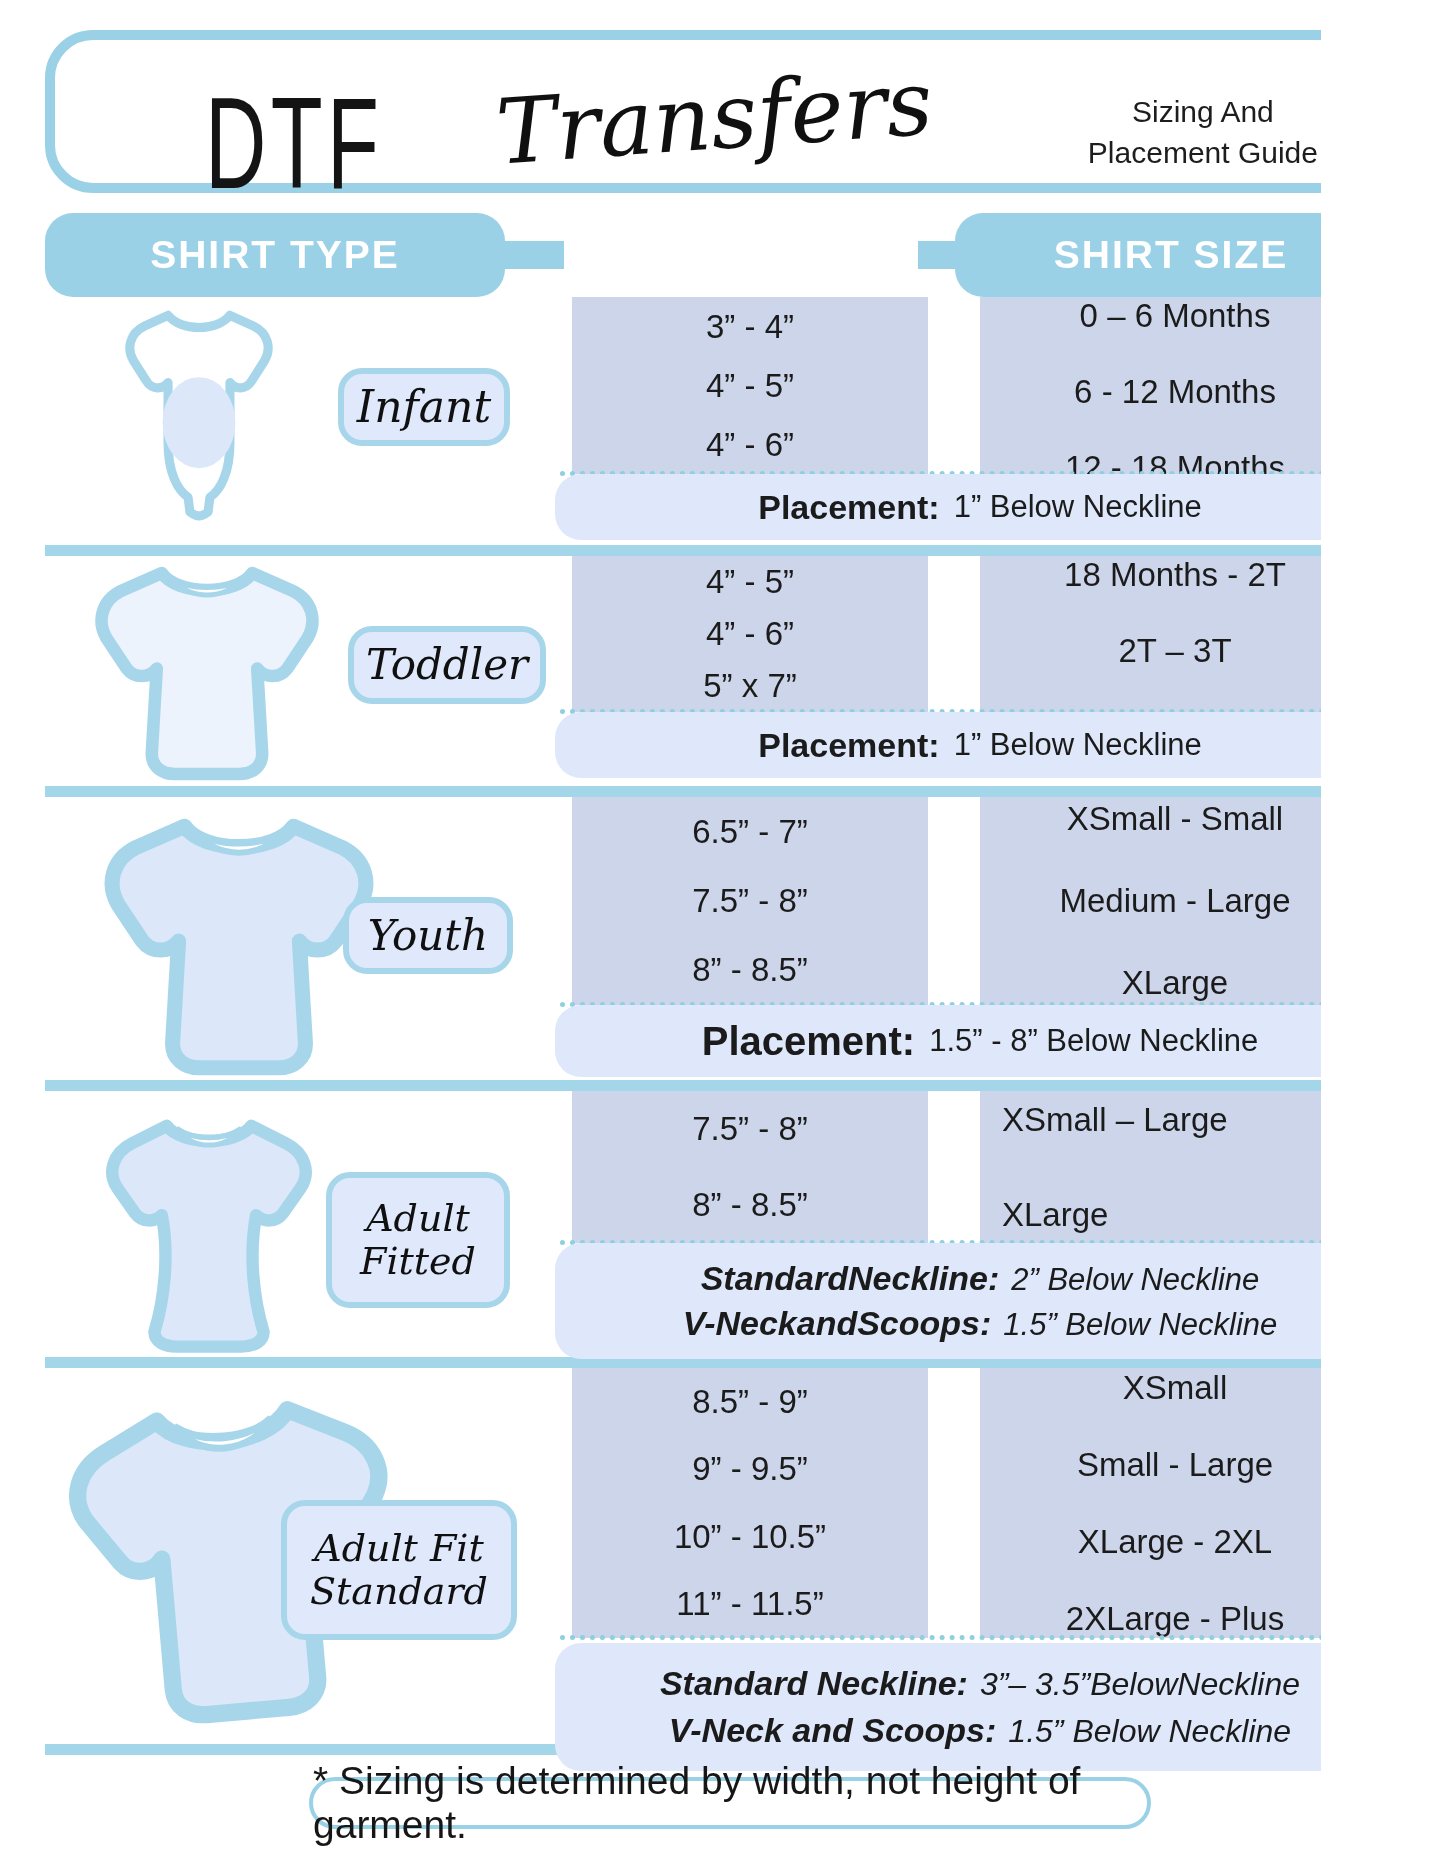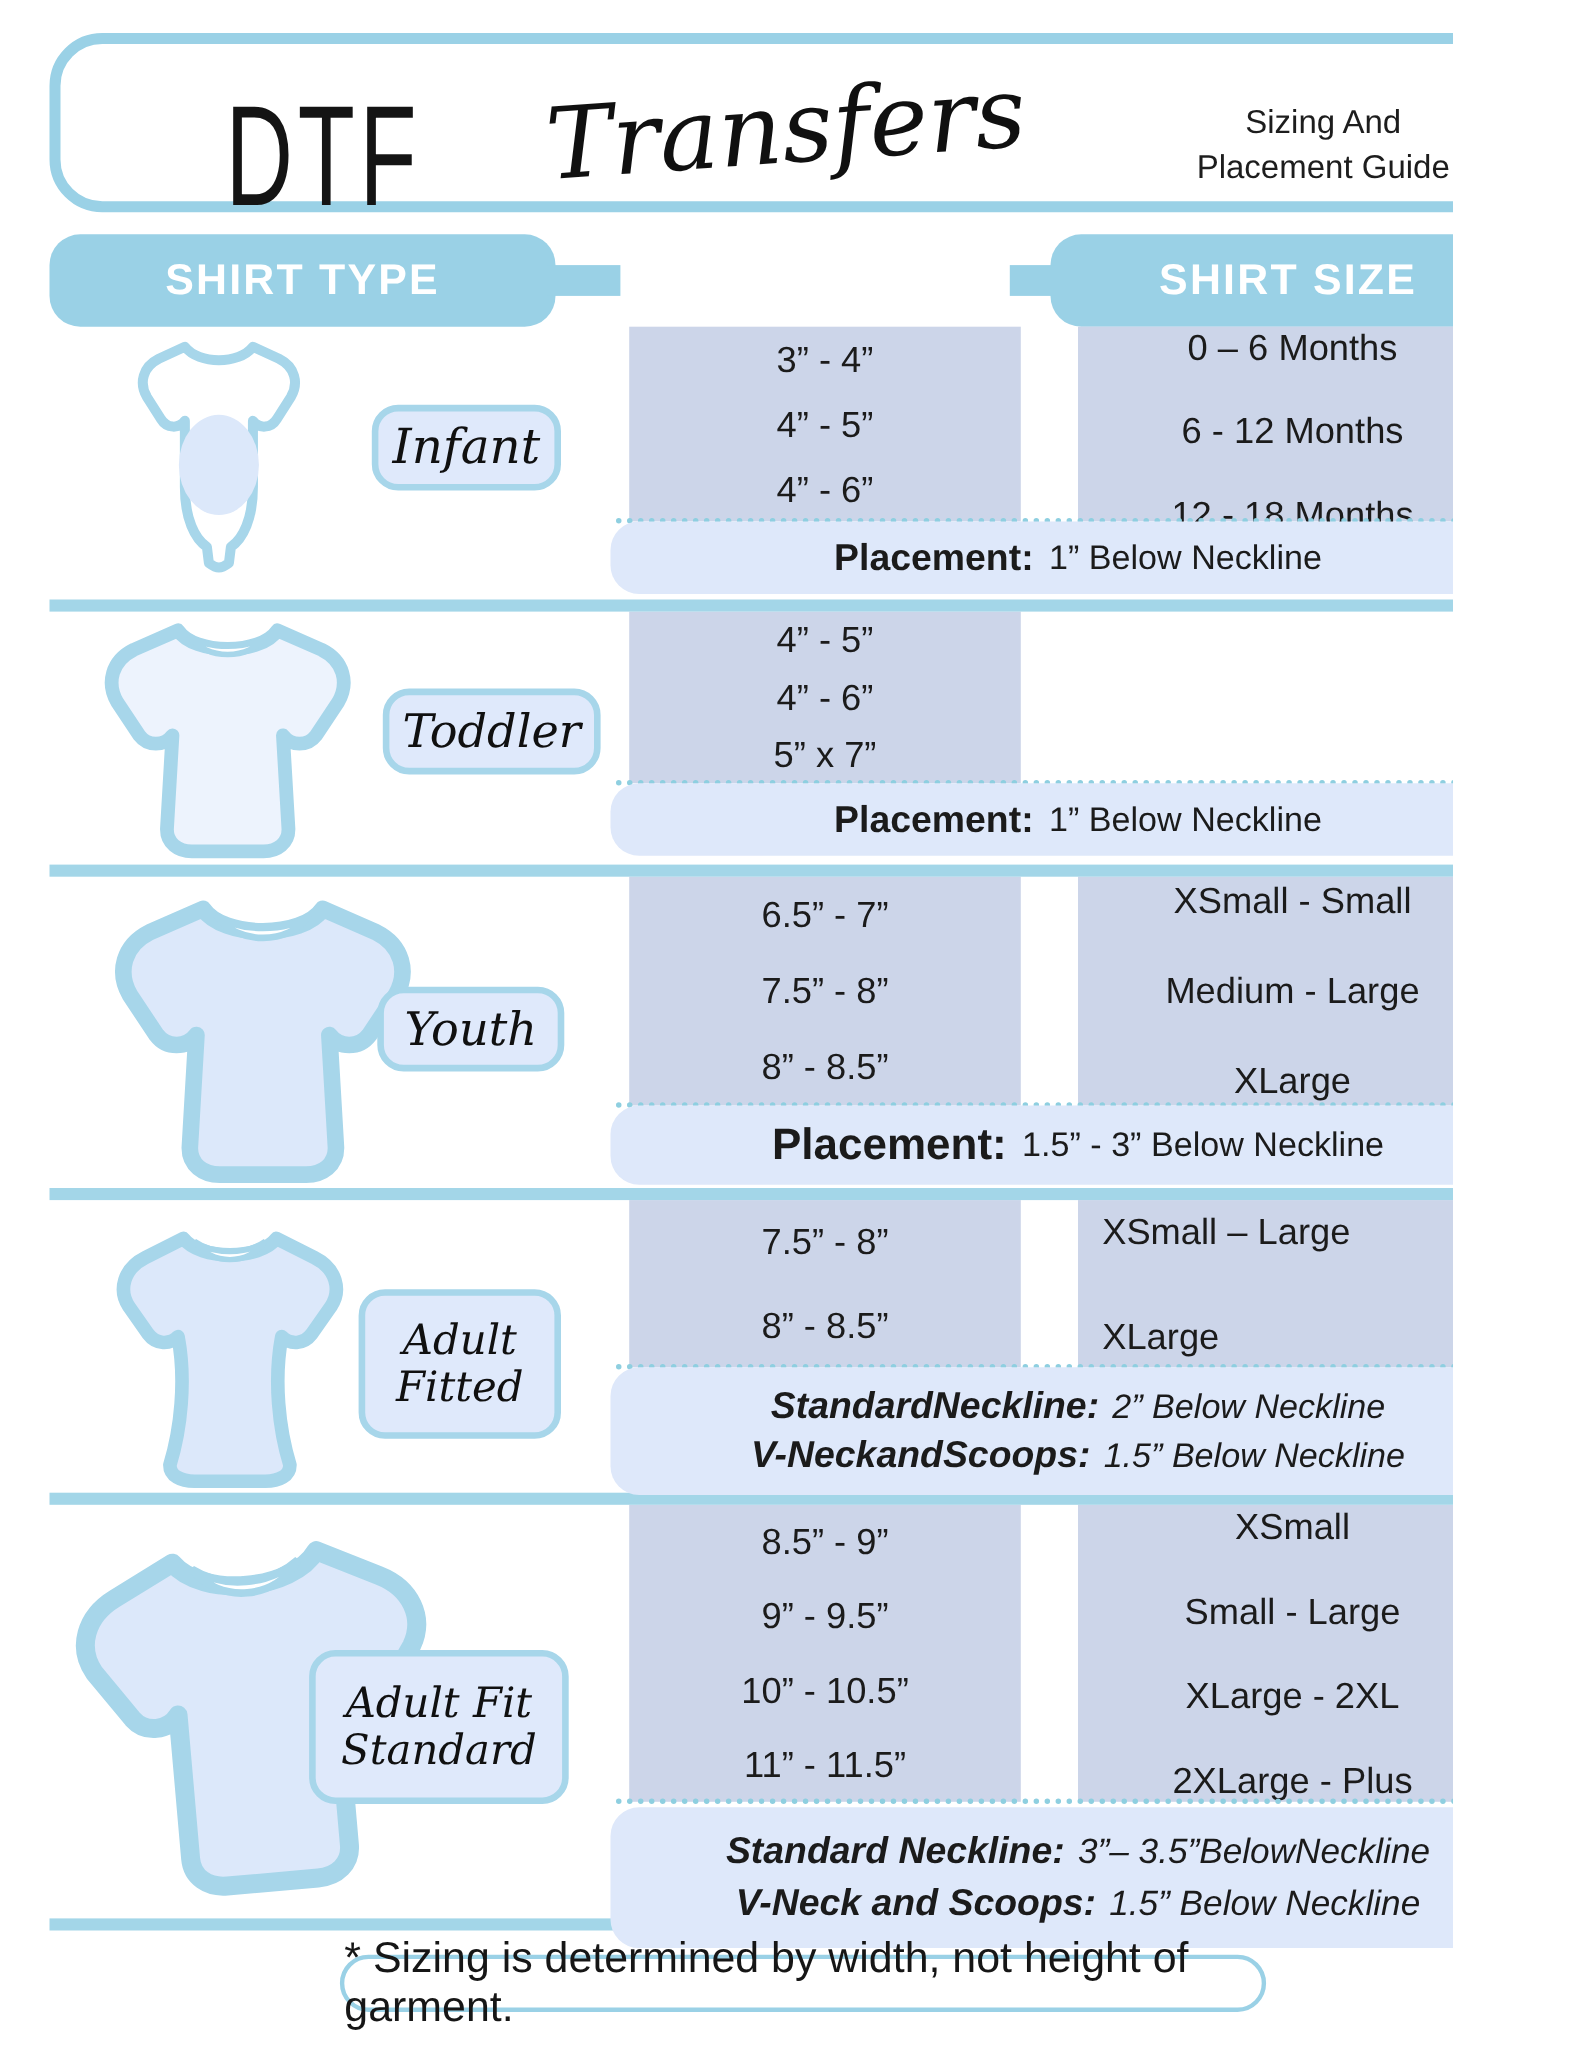--- a/index.html
+++ b/index.html
@@ -143,20 +143,25 @@
     </svg>
   </span>
   <div class="labelbox lb-2">
     <span>Toddler</span>
   </div>
   <div class="colblock col-design r2">
     <div>4” - 5”</div>
     <div>4” - 6”</div>
     <div>5” x 7”</div>
   </div>
+  <div class="colblock col-size r2">
+    <div>18 Months - 2T</div>
+    <div>2T – 3T</div>
+    <div>4T – 5T</div>
+  </div>
   <div class="dots dots-2"></div>
   <div class="pbox pbox-2">
     <b>Placement:</b>
     <span>1” Below Neckline</span>
   </div>
   <div class="divider div-2"></div>
 
   <span class="icon ic-3">
     <svg viewBox="0 0 100 90" width="100%" height="100%">
       <path d="M32,6 C38,15 62,15 68,6 L84,13 C92,17 94,25 90,32 L82,44 C79,48 73,48 70,44 L72,78 C72,83 68,86 63,86 L37,86 C32,86 28,83 28,78 L30,44 C27,48 21,48 18,44 L10,32 C6,25 8,17 16,13 Z" fill="#DCE8FA" stroke="#A7D6EA" stroke-width="5" stroke-linejoin="round"></path>
@@ -172,21 +177,21 @@
     <div>8” - 8.5”</div>
   </div>
   <div class="colblock col-size r3">
     <div>XSmall - Small</div>
     <div>Medium - Large</div>
     <div>XLarge</div>
   </div>
   <div class="dots dots-3"></div>
   <div class="pbox pbox-3">
     <b>Placement:</b>
-    <span>1.5” - 3” Below Neckline</span>
+    <span>1.5” - 8” Below Neckline</span>
   </div>
   <div class="divider div-3"></div>
 
   <span class="icon ic-4">
     <svg viewBox="0 0 100 100" width="100%" height="100%">
       <path d="M33,6 C39,14 61,14 67,6 L81,13 C89,17 91,25 87,31 L80,41 C77,45 72,45 69,42 C66,58 68,76 72,89 C72,93 68,95 63,95 L37,95 C32,95 28,93 28,89 C32,76 34,58 31,42 C28,45 23,45 20,41 L13,31 C9,25 11,17 19,13 Z" fill="#DCE8FA" stroke="#A7D6EA" stroke-width="5" stroke-linejoin="round"></path>
       <path d="M37,7 C43,16 57,16 63,7 C56,12 44,12 37,7 Z" fill="#ffffff" stroke="#A7D6EA" stroke-width="2"></path>
     </svg>
   </span>
   <div class="labelbox lb-4">

